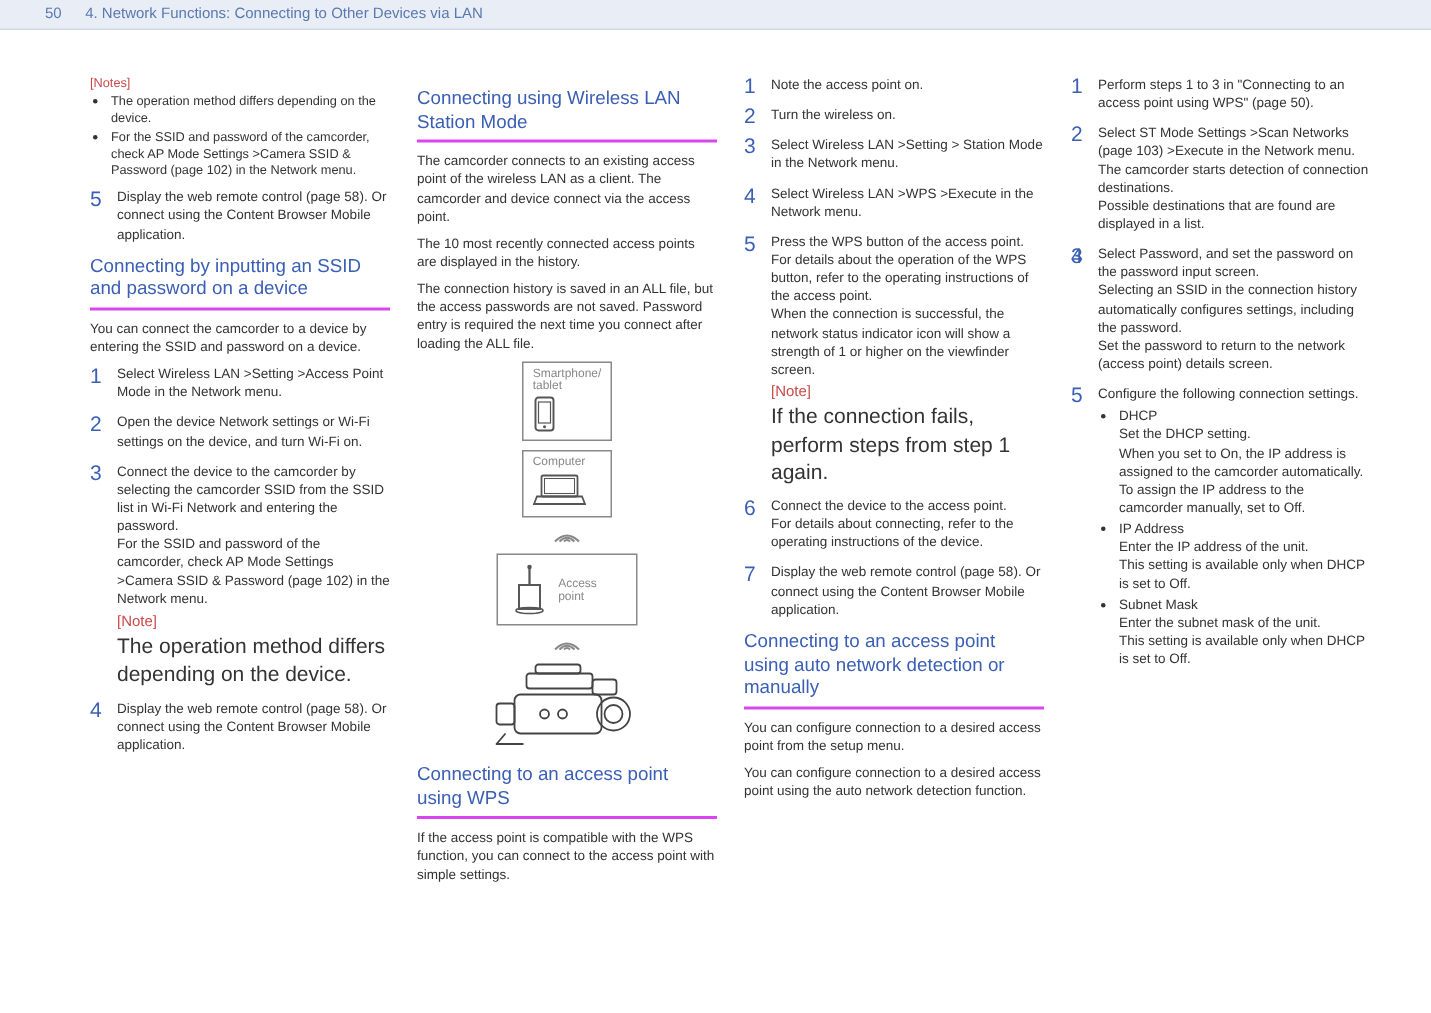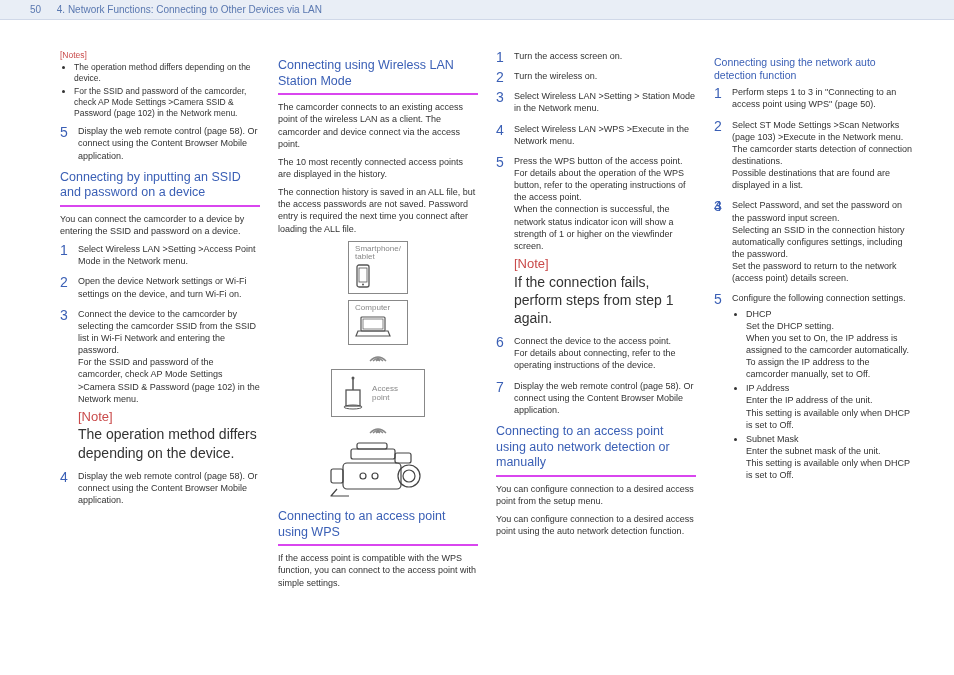--- a/index.html
+++ b/index.html
@@ -54,21 +54,21 @@
   ol.steps { list-style: none; margin: 0; padding: 0; }
   ol.steps > li { position: relative; padding-left: 18px; margin-bottom: 8px; line-height: 1.35; font-size: 9px; }
   ol.steps > li .num {
     position: absolute;
     left: 0;
     top: -2px;
     color: #3a5fb5;
     font-size: 14px;
     font-weight: 400;
   }
-  .note-inline { color: #c94a4a; font-size: 13px; margin-top: 3px; }
+  .note-inline { color: #c94a4a; font-size: 10px; margin-top: 3px; }
   .note-inline-body { font-size: 14px; line-height: 1.3; }
   .sub-bullets { list-style: disc; margin: 3px 0 0 0; padding-left: 14px; }
   .sub-bullets li { margin-bottom: 2px; font-size: 9px; line-height: 1.35; }
   .diagram {
     display: flex;
     flex-direction: column;
     align-items: center;
     margin: 4px 0 8px;
   }
   .diagram-row { display: flex; gap: 6px; flex-direction: column; }
@@ -204,42 +204,41 @@
         </svg>
       </div>
     </div>
 
     <div class="section-title">Connecting to an access point using WPS</div>
     <p>If the access point is compatible with the WPS function, you can connect to the access point with simple settings.</p>
   </div>
 
   <div class="col">
     <ol class="steps">
-      <li><span class="num">1</span><span>Turn the access screen on.</span></li>
+      <li><span class="num">1</span><span>Note the access point on.</span></li>
       <li><span class="num">2</span><span>Turn the wireless on.</span></li>
       <li><span class="num">3</span><span>Select Wireless LAN &gt;Setting &gt; Station Mode in the Network menu.</span></li>
       <li><span class="num">4</span><span>Select Wireless LAN &gt;WPS &gt;Execute in the Network menu.</span></li>
       <li><span class="num">5</span><span style="white-space:pre-line">Press the WPS button of the access point.
 For details about the operation of the WPS button, refer to the operating instructions of the access point.
 When the connection is successful, the network status indicator icon will show a strength of 1 or higher on the viewfinder screen.</span>
         <div class="note-inline">[Note]</div>
         <div class="note-inline-body">If the connection fails, perform steps from step 1 again.</div>
       </li>
       <li><span class="num">6</span><span style="white-space:pre-line">Connect the device to the access point.
 For details about connecting, refer to the operating instructions of the device.</span></li>
       <li><span class="num">7</span><span>Display the web remote control (page 58). Or connect using the Content Browser Mobile application.</span></li>
     </ol>
 
     <div class="section-title">Connecting to an access point using auto network detection or manually</div>
     <p>You can configure connection to a desired access point from the setup menu.</p>
     <p>You can configure connection to a desired access point using the auto network detection function.</p>
   </div>
 
   <div class="col">
-    <div class="sub-title">Connecting using the network auto detection function</div>
     <ol class="steps">
       <li><span class="num">1</span><span>Perform steps 1 to 3 in "Connecting to an access point using WPS" (page 50).</span></li>
       <li><span class="num">2</span><span style="white-space:pre-line">Select ST Mode Settings &gt;Scan Networks (page 103) &gt;Execute in the Network menu.
 The camcorder starts detection of connection destinations.
 Possible destinations that are found are displayed in a list.</span></li>
       <li><span class="num">3</span></li>
       <li><span class="num">4</span><span style="white-space:pre-line">Select Password, and set the password on the password input screen.
 Selecting an SSID in the connection history automatically configures settings, including the password.
 Set the password to return to the network (access point) details screen.</span></li>
       <li><span class="num">5</span><span>Configure the following connection settings.</span>

